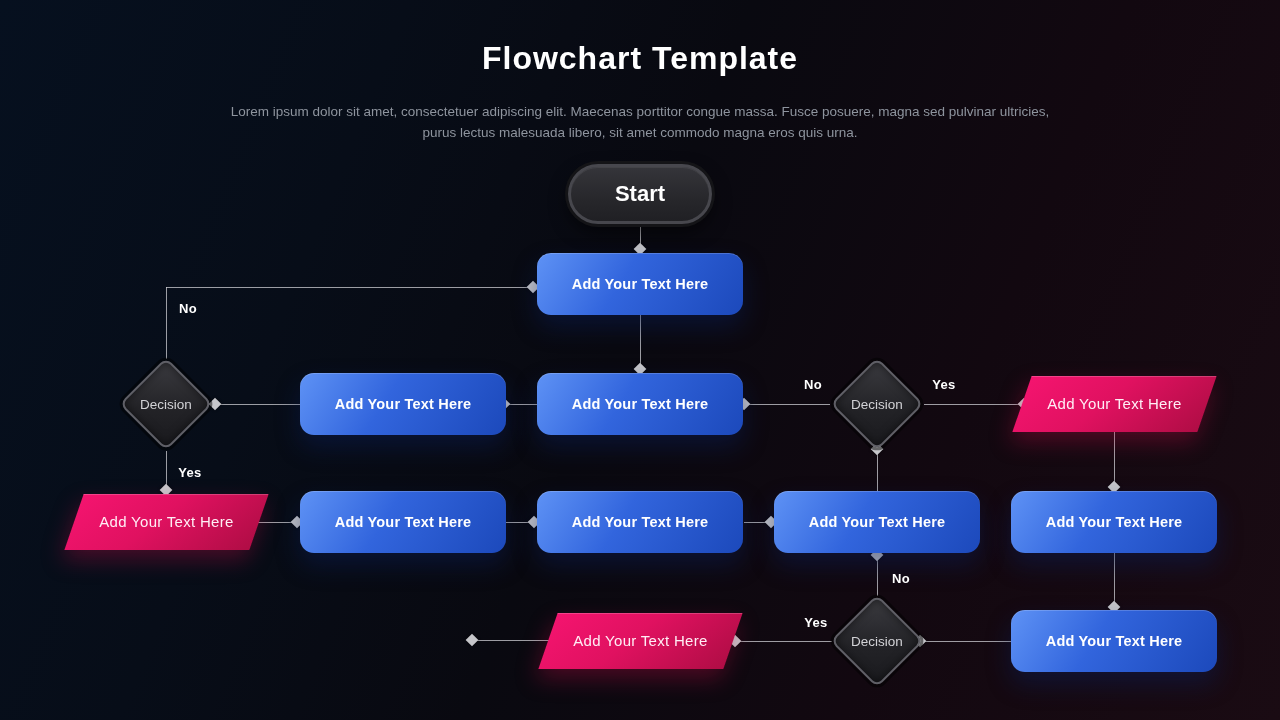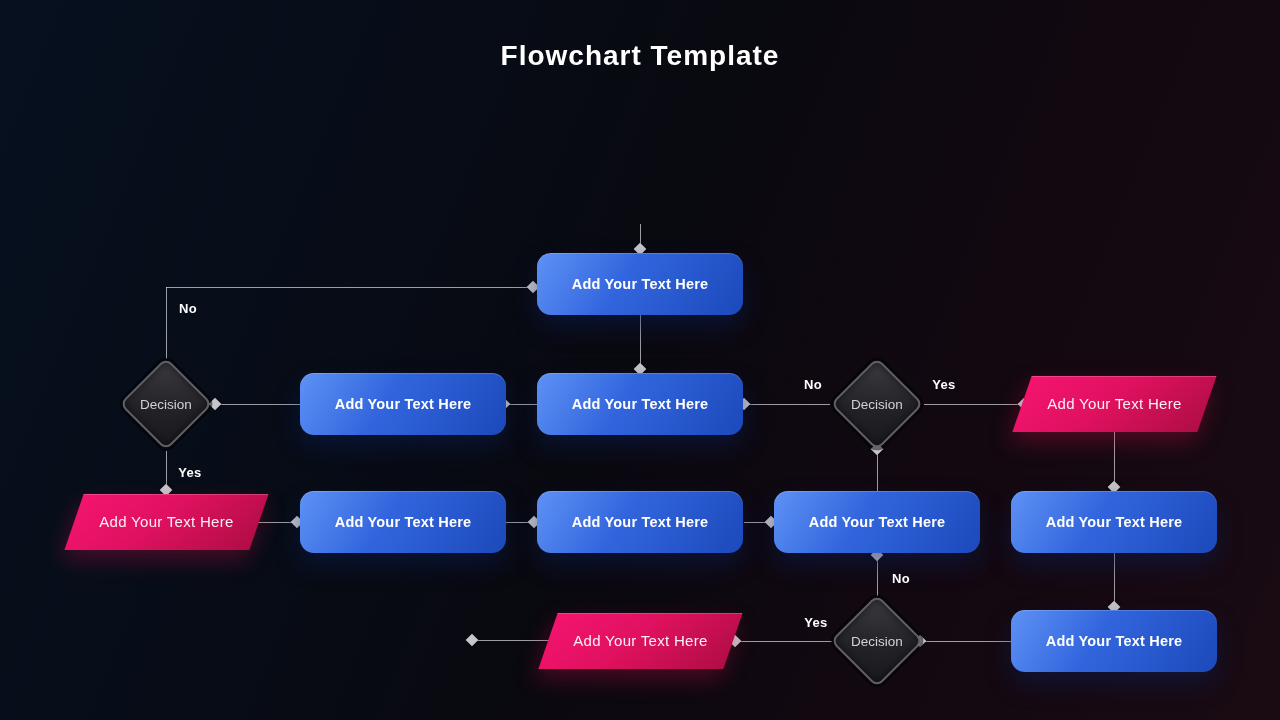--- a/index.html
+++ b/index.html
@@ -4,21 +4,21 @@
 <style>
   html,body{margin:0;padding:0;background:#0a0a10;}
   #stage{
     position:relative;width:1280px;height:720px;overflow:hidden;
     font-family:"Liberation Sans", sans-serif;
     background:linear-gradient(112deg,#06101f 0%,#070d18 26%,#090910 48%,#120810 72%,#1a0b13 100%);
   }
   
   .title{
     position:absolute;left:0;top:40px;width:1280px;margin:0;
-    text-align:center;color:#ffffff;font-size:28px;font-weight:bold;letter-spacing:1px;
+    text-align:center;color:#ffffff;font-size:32px;font-weight:bold;letter-spacing:1px;
   }
   .subtitle{
     position:absolute;left:230px;top:101px;width:820px;margin:0;
     text-align:center;color:#8e949e;font-size:13.5px;line-height:21px;
   }
   
   .line{position:absolute;background:#cfcfd4;opacity:.75;}
   .line.h{height:1px;}
   .line.v{width:1px;}
   .marker{
@@ -71,20 +71,21 @@
     position:absolute;transform:translate(-50%,-50%);
     color:#ffffff;font-size:13px;font-weight:bold;letter-spacing:.3px;
   }
 </style>
 </head>
 <body>
 
 <div id="stage">
 
   <h1 class="title">Flowchart Template</h1>
+  <p class="subtitle">Lorem ipsum dolor sit amet, consectetuer adipiscing elit. Maecenas porttitor congue massa. Fusce posuere, magna sed pulvinar ultricies, purus lectus malesuada libero, sit amet commodo magna eros quis urna.</p>
 
   <div class="line v" style="left:640px;top:224px;height:29px"></div>
   <div class="line v" style="left:166px;top:287px;height:72px"></div>
   <div class="line h" style="left:166px;top:287px;width:367px"></div>
   <div class="line h" style="left:212px;top:404px;width:88px"></div>
   <div class="line v" style="left:166px;top:451px;height:43px"></div>
   <div class="line v" style="left:640px;top:315px;height:58px"></div>
   <div class="line h" style="left:506px;top:404px;width:31px"></div>
   <div class="line h" style="left:744px;top:404px;width:86px"></div>
   <div class="line h" style="left:924px;top:404px;width:104px"></div>
@@ -111,20 +112,23 @@
   <div class="marker" style="left:1114px;top:487px"></div>
   <div class="marker" style="left:297px;top:522px"></div>
   <div class="marker" style="left:534px;top:522px"></div>
   <div class="marker" style="left:771px;top:522px"></div>
   <div class="marker" style="left:877px;top:555px"></div>
   <div class="marker" style="left:1114px;top:607px"></div>
   <div class="marker" style="left:472px;top:640px"></div>
   <div class="marker" style="left:735px;top:641px"></div>
   <div class="marker" style="left:920px;top:641px"></div>
 
+  <div class="pill start">
+    <span>Start</span>
+  </div>
 
   <div class="pbox" style="left:537px;top:253px">
     <span>Add Your Text Here</span>
   </div>
   <div class="pbox" style="left:300px;top:373px">
     <span>Add Your Text Here</span>
   </div>
   <div class="pbox" style="left:537px;top:373px">
     <span>Add Your Text Here</span>
   </div>

